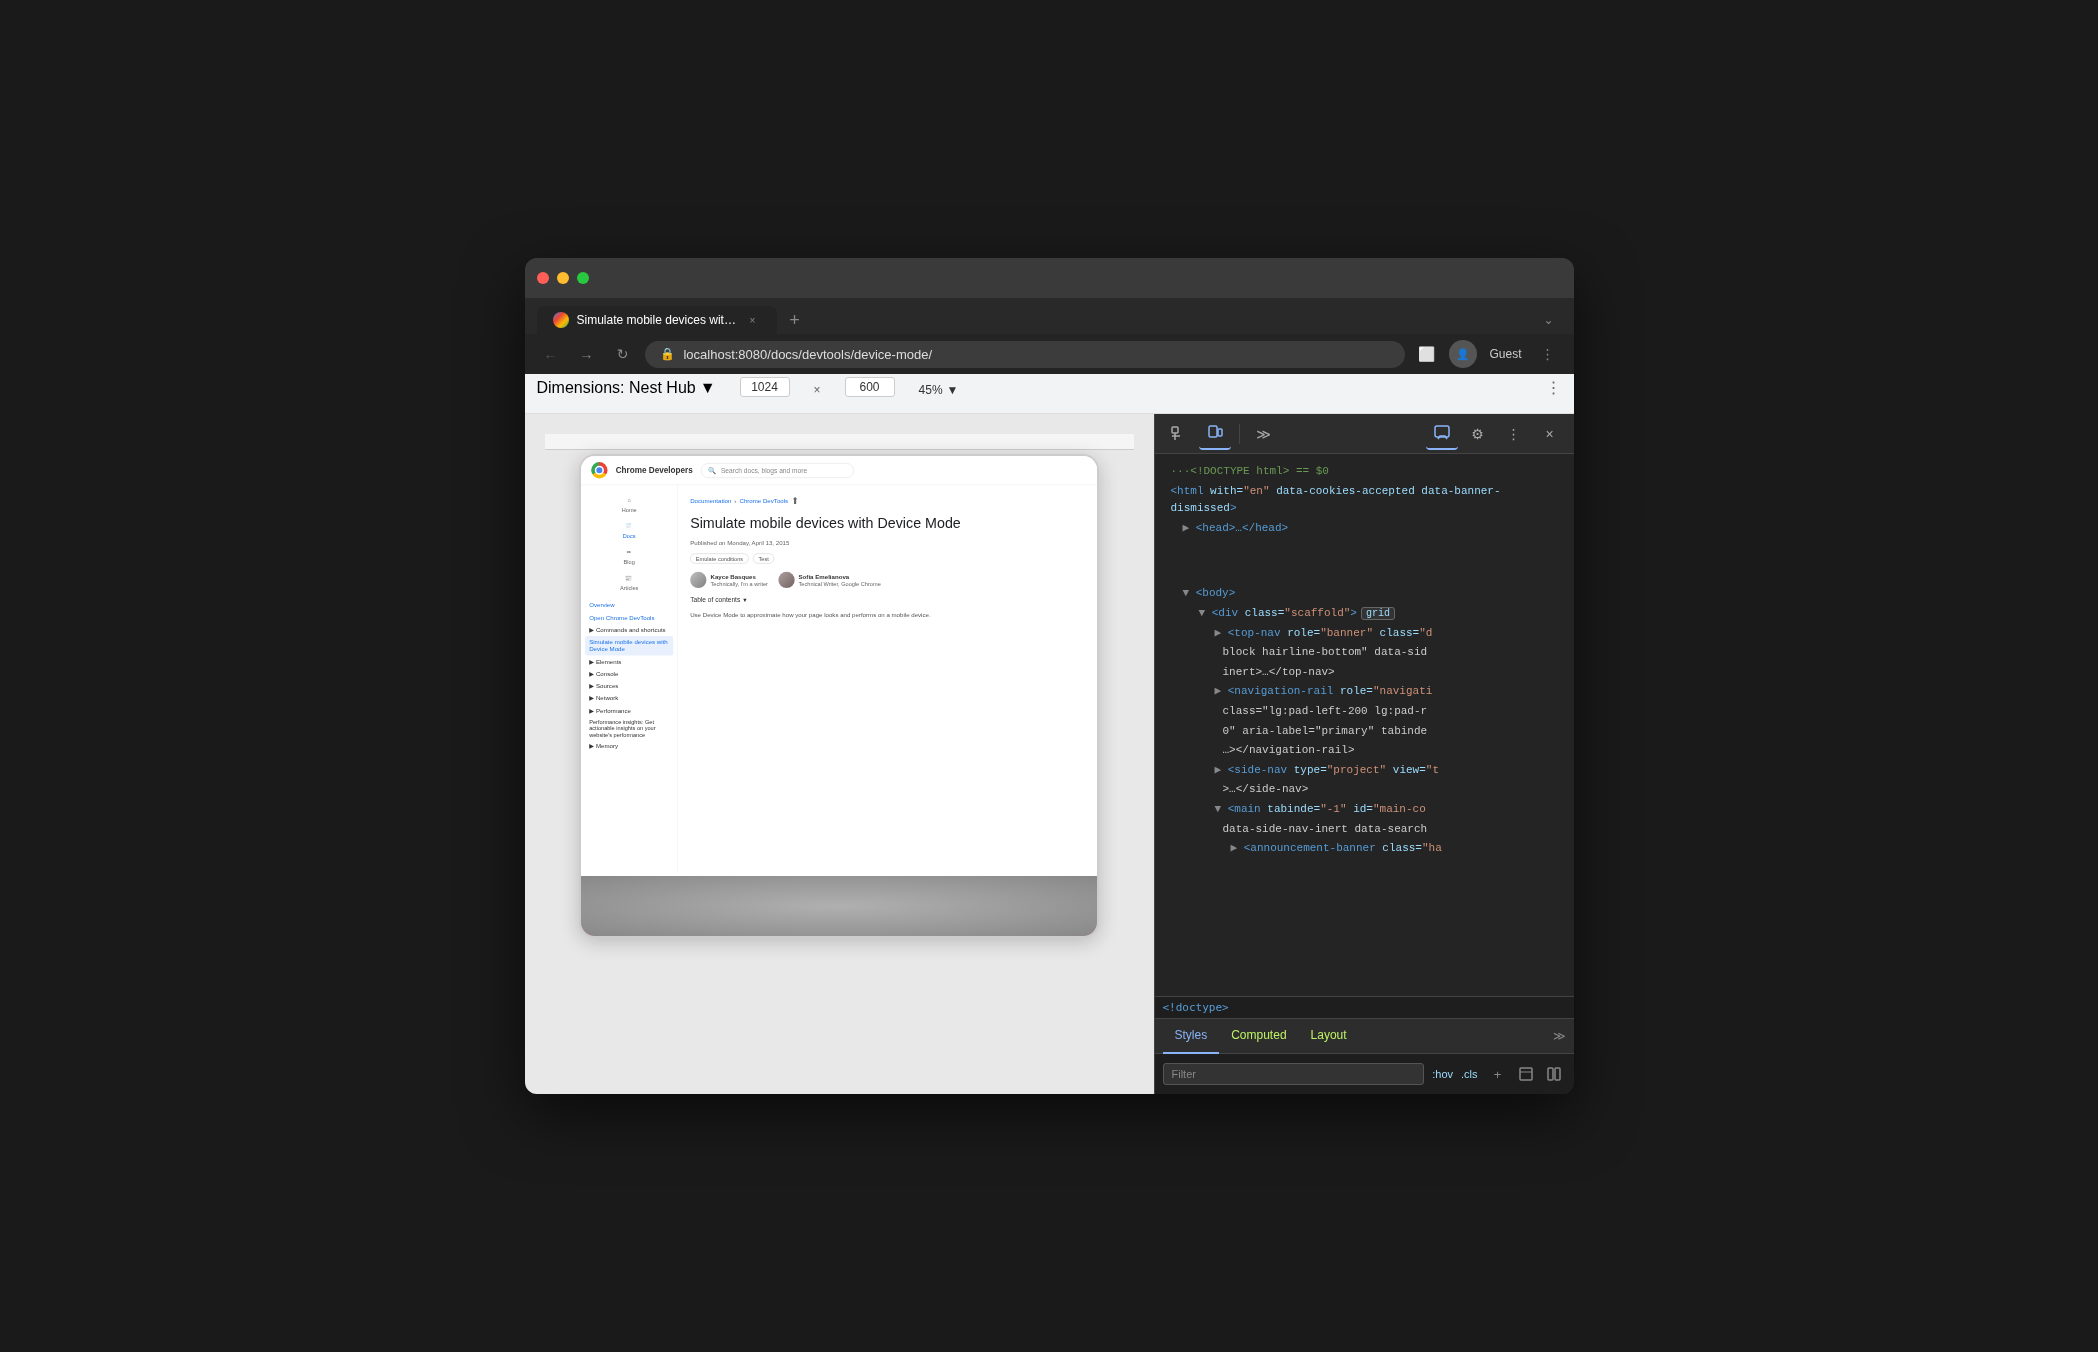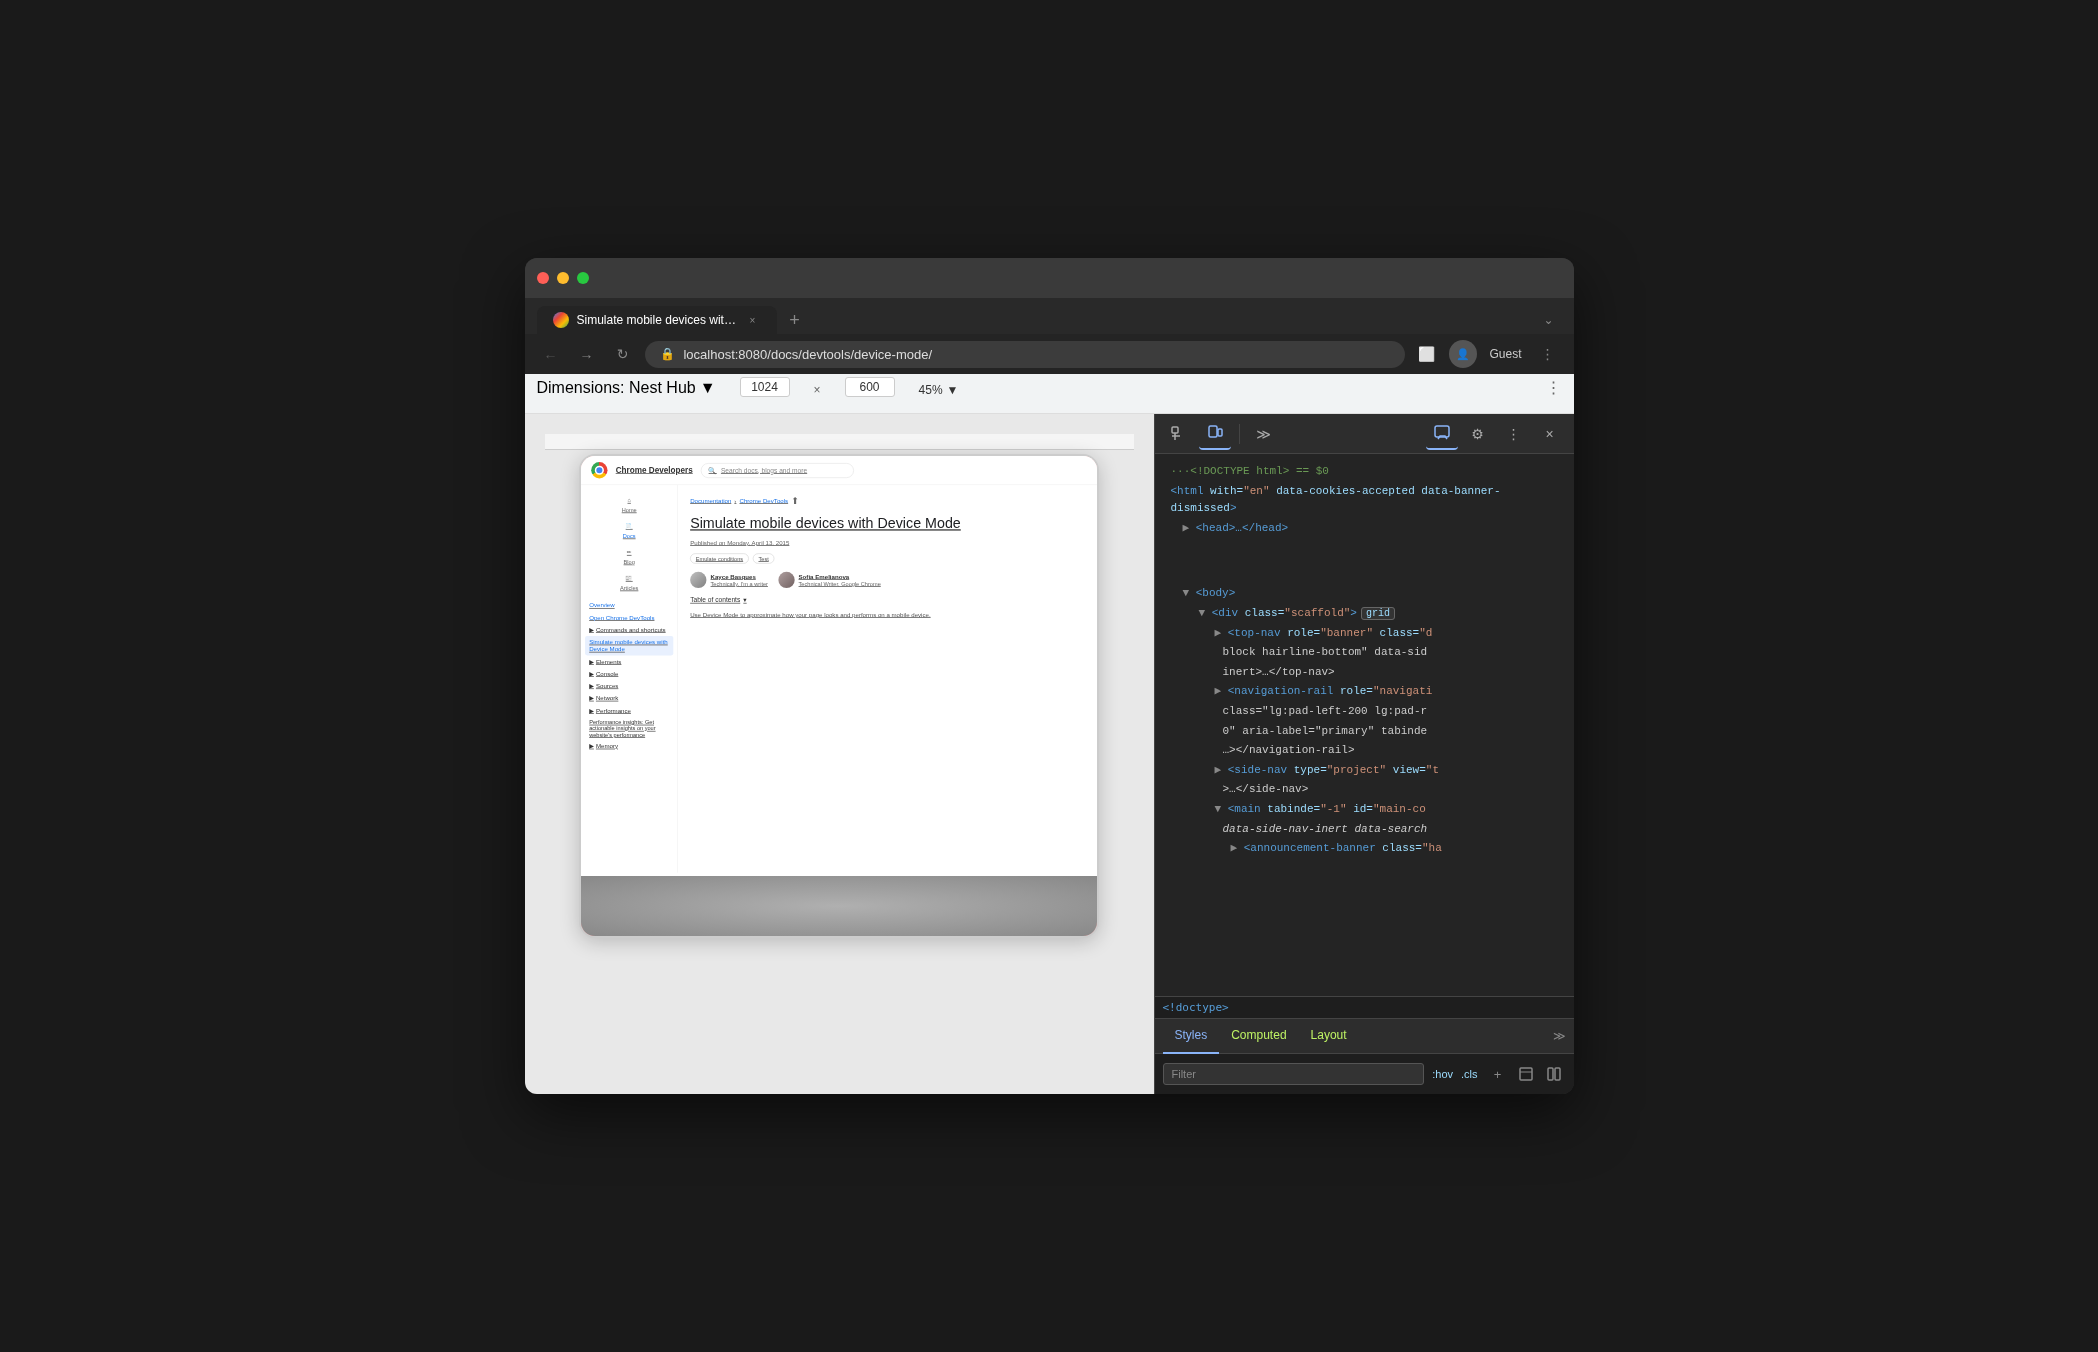--- a/index.html
+++ b/index.html
@@ -203,21 +203,20 @@
       margin-bottom: 4px;
     }
 
     .nest-hub-device {
       background: #fca5a5;
       border-radius: 16px;
       overflow: hidden;
       width: 520px;
       box-shadow: 0 4px 20px rgba(0,0,0,0.2);
       border: 2px solid #ccc;
-      text-decoration: underline;
     }
 
     .nest-hub-screen {
       background: white;
       height: 420px;
       overflow: hidden;
     }
 
     .nest-hub-base {
       background: #c8c8c8;
@@ -777,21 +776,21 @@
         </div>
         <div class="dom-line" style="padding-left:52px;">
           <span class="dom-collapse">▶ </span><span class="dom-tag">&lt;side-nav </span><span class="dom-attr">type=</span><span class="dom-val">"project"</span><span class="dom-attr"> view=</span><span class="dom-val">"t</span>
         </div>
         <div class="dom-line" style="padding-left:60px;">
           <span class="dom-text">&gt;…&lt;/side-nav&gt;</span>
         </div>
         <div class="dom-line" style="padding-left:52px;">
           <span class="dom-collapse">▼ </span><span class="dom-tag">&lt;main </span><span class="dom-attr">tabinde=</span><span class="dom-val">"-1"</span><span class="dom-attr"> id=</span><span class="dom-val">"main-co</span>
         </div>
-        <div class="dom-line" style="padding-left:60px;font-style:italic;">
+        <div class="dom-line" style="padding-left:60px;">
           <span class="dom-text">data-side-nav-inert data-search</span>
         </div>
         <div class="dom-line" style="padding-left:68px;">
           <span class="dom-collapse">▶ </span><span class="dom-tag">&lt;announcement-banner </span><span class="dom-attr">class=</span><span class="dom-val">"ha</span>
         </div>
       </div>
 
       <div class="doctype-bar">
         <span>&lt;!doctype&gt;</span>
       </div>

